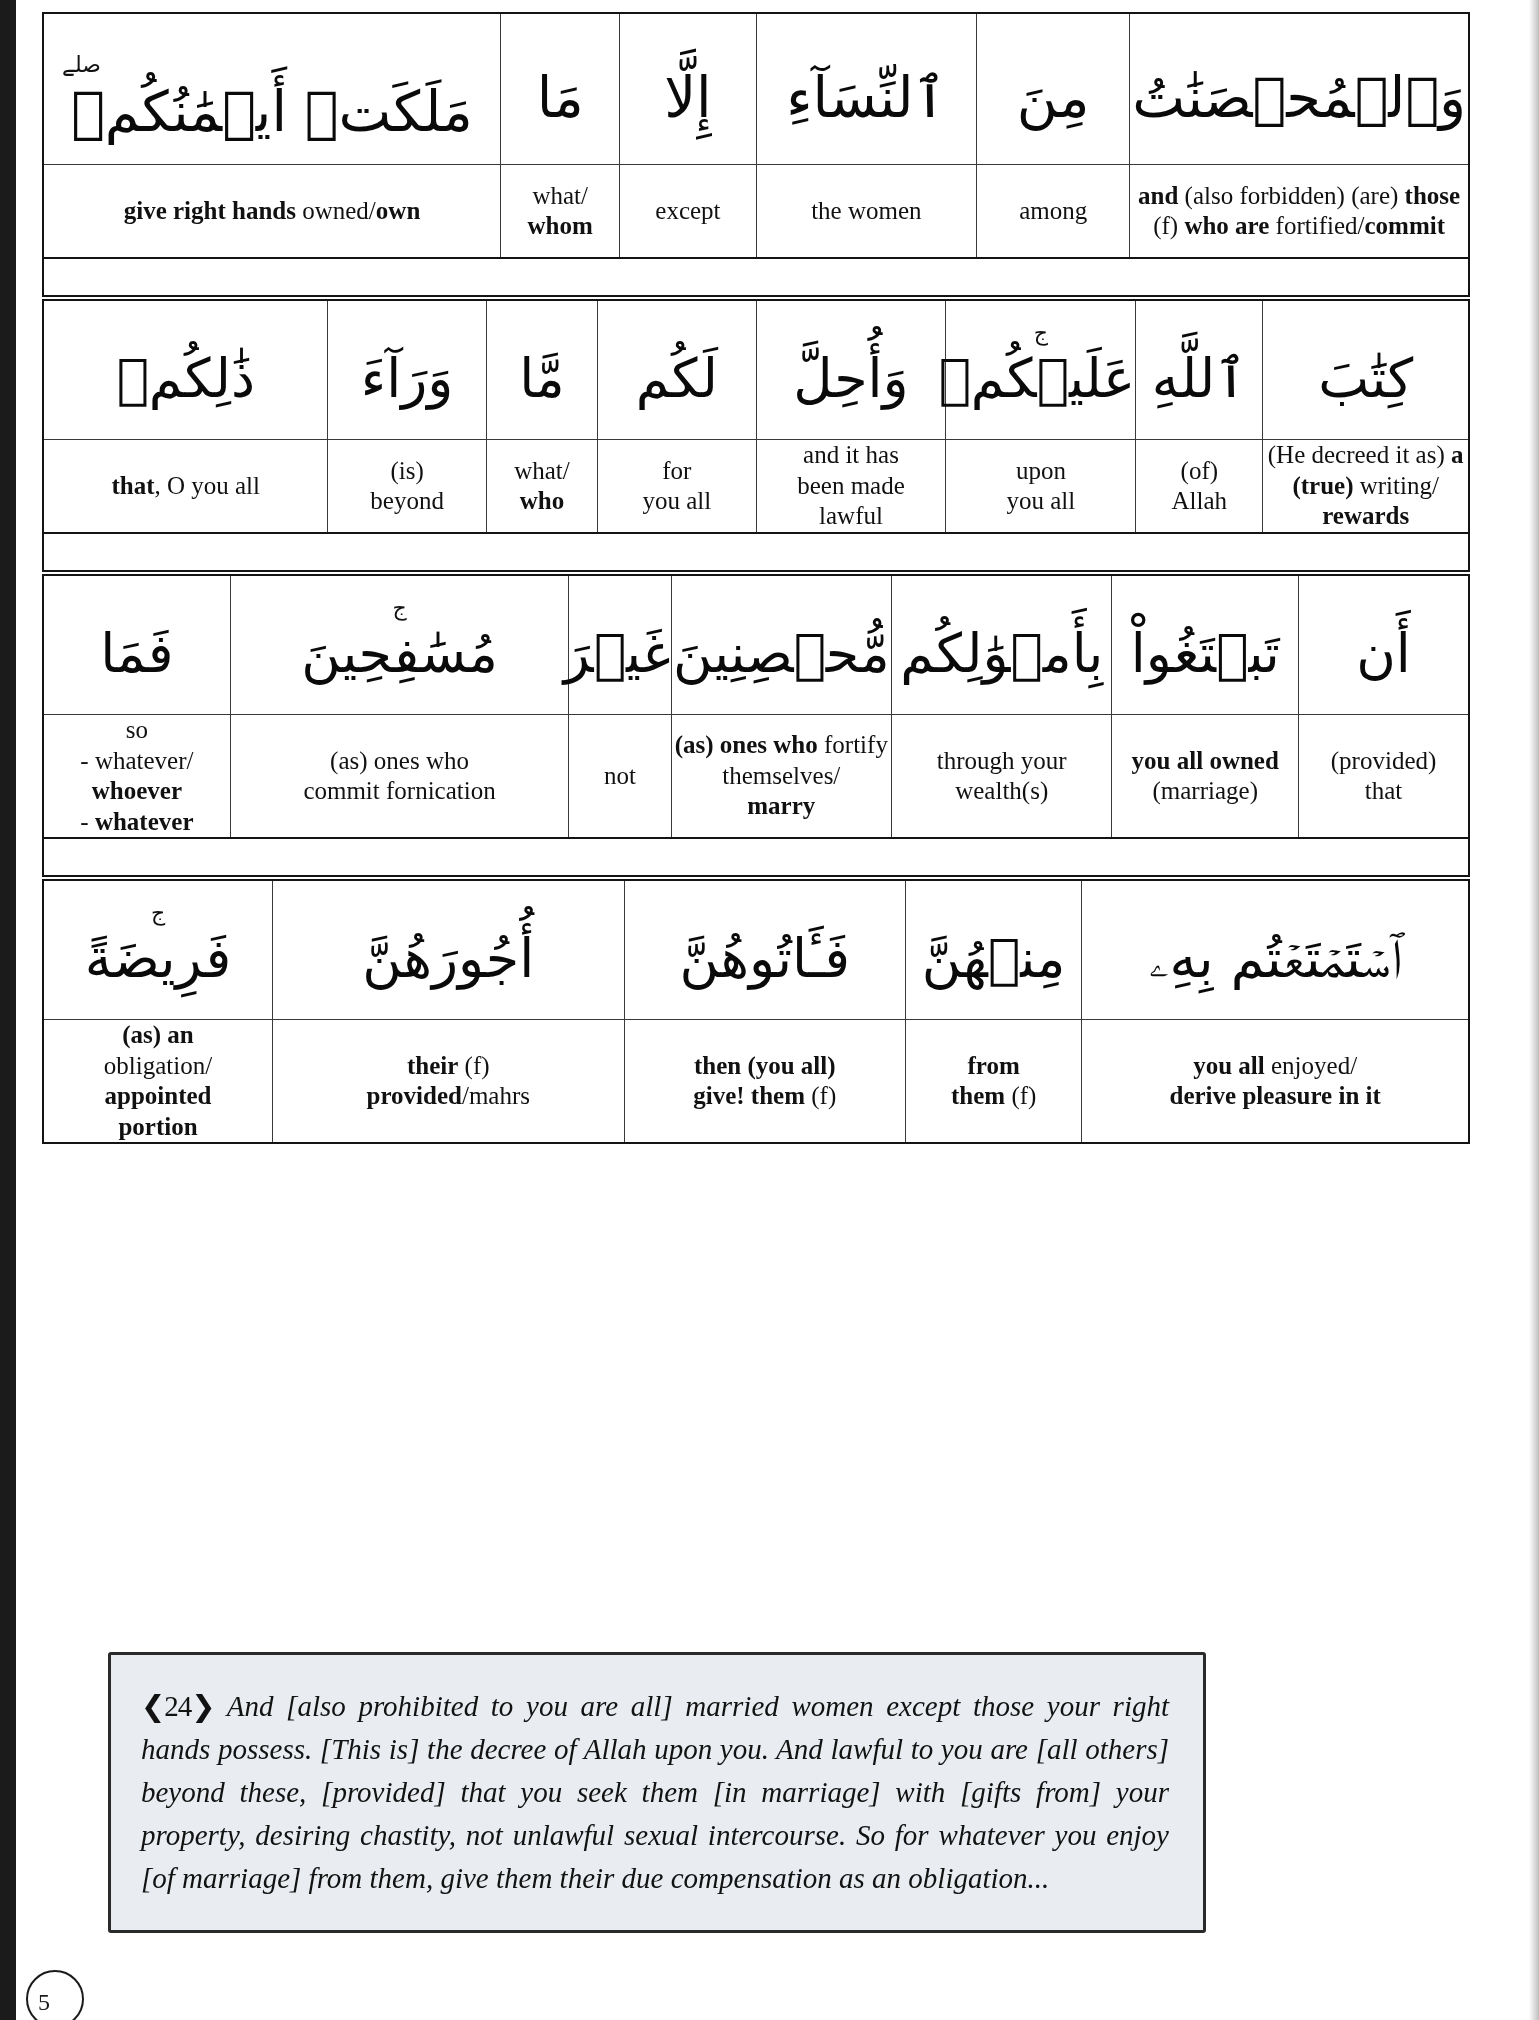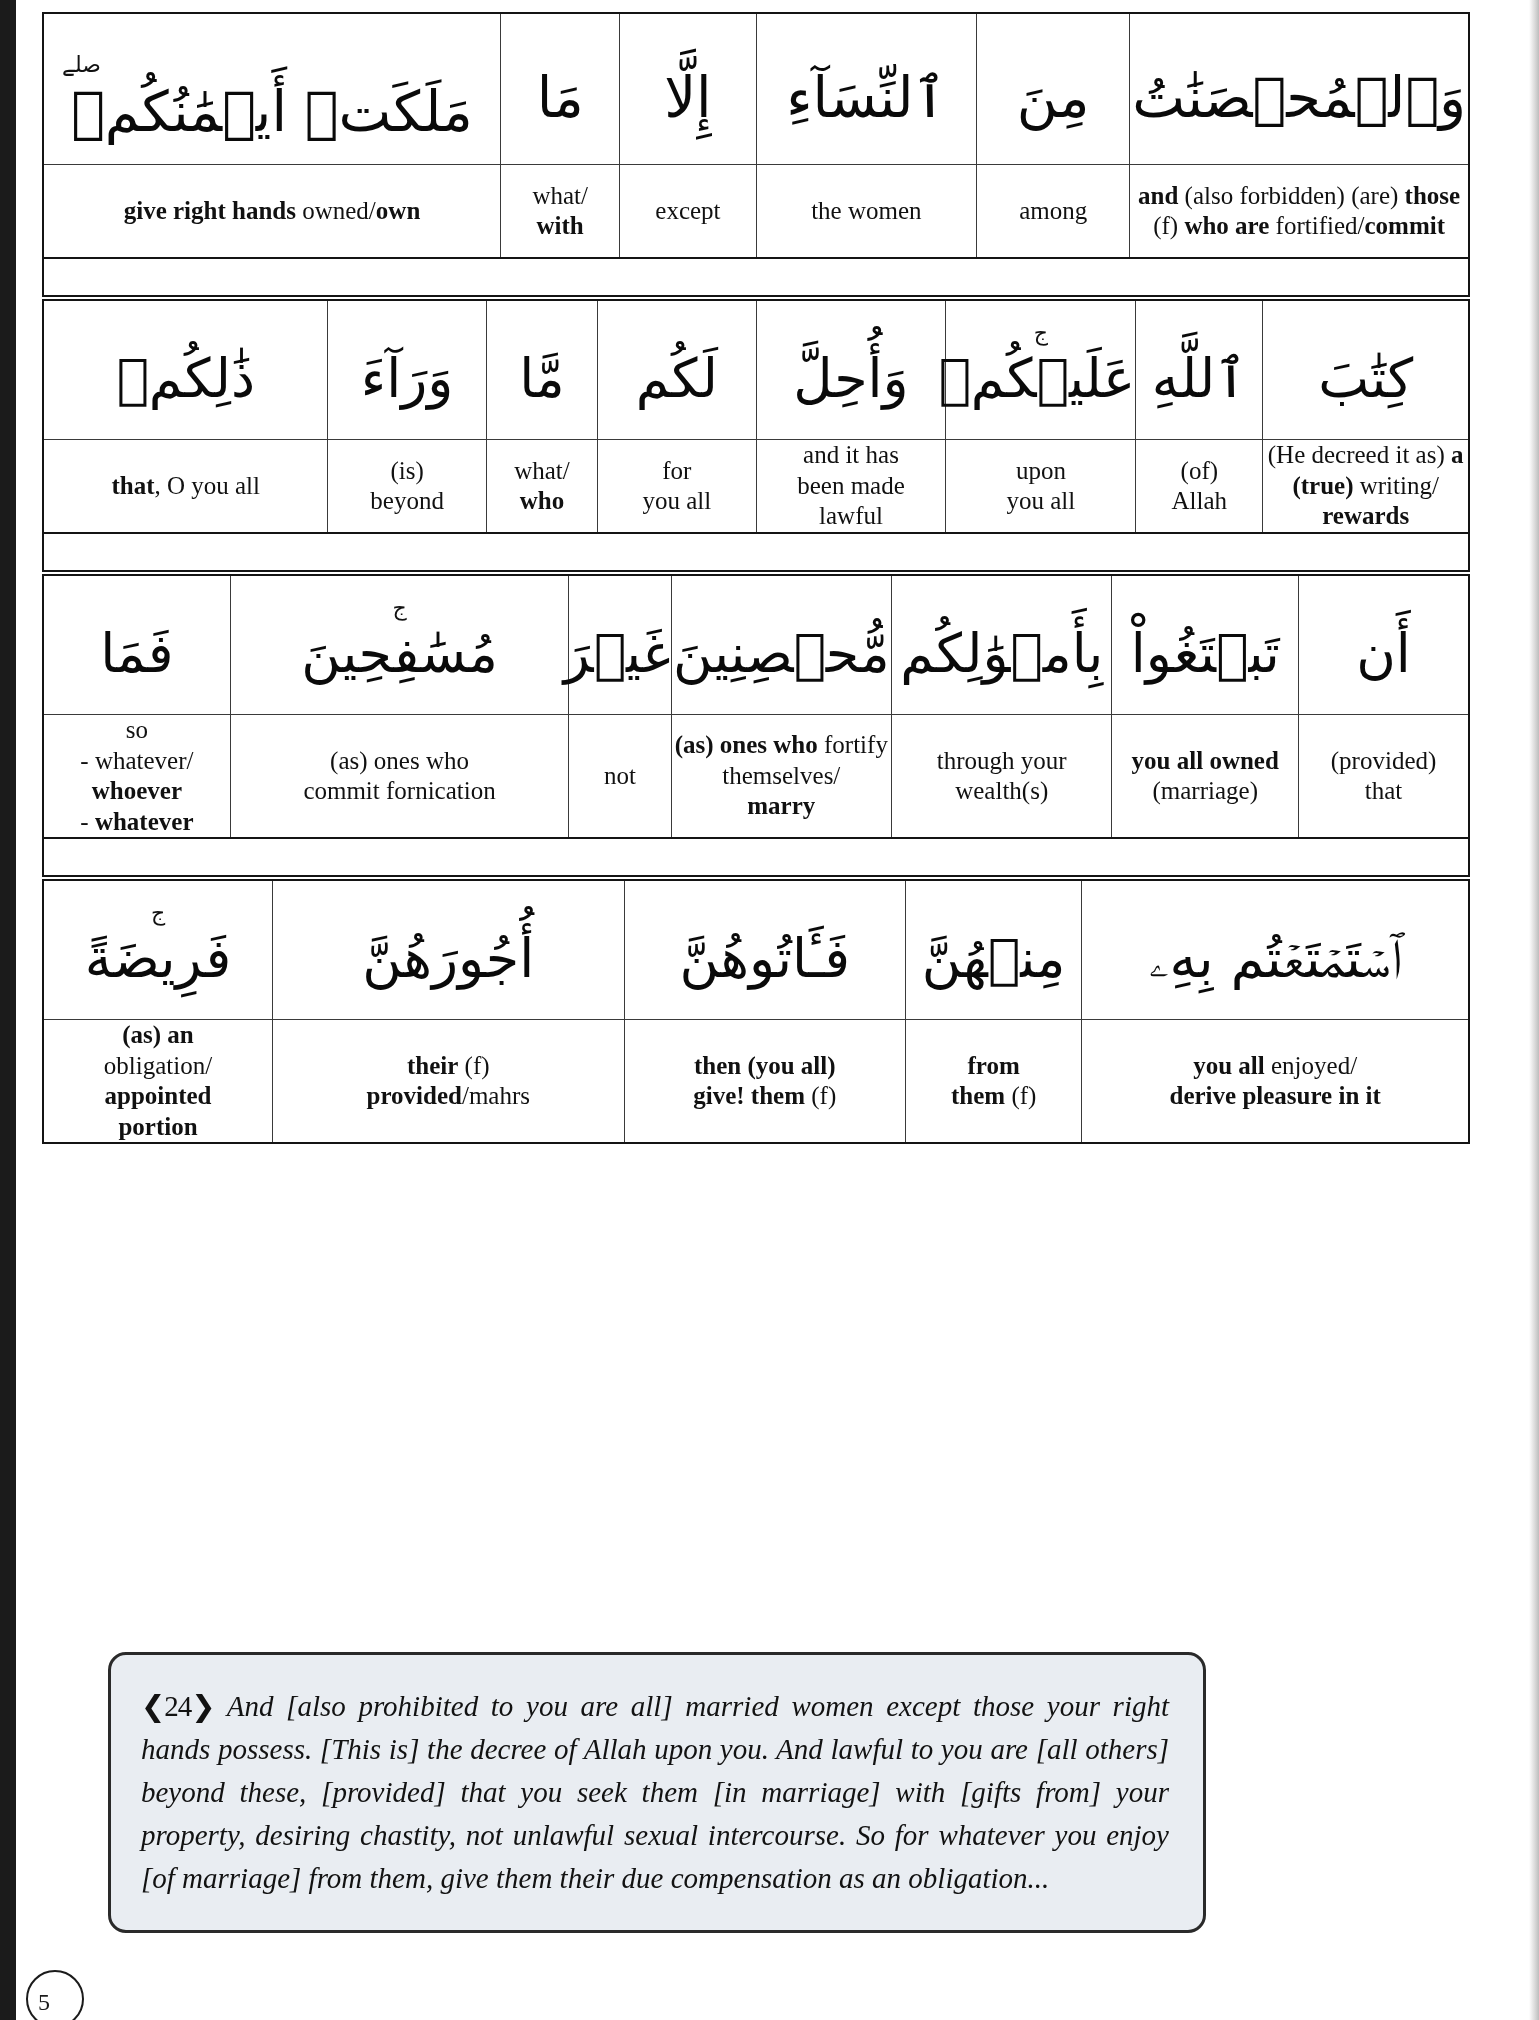--- a/index.html
+++ b/index.html
@@ -111,21 +111,21 @@
 
   
   .trans-wrap {
     position: absolute;
     left: 92px;
     top: 1652px;
     width: 1098px;
   }
   .trans-box {
     border: 3px solid #2a2a2a;
-    border-radius: 18px;
+    border-radius: 3px;
     background: #e9edf2;
     padding: 30px 34px 30px 30px;
     box-sizing: border-box;
     min-height: 250px;
   }
   .trans-text {
     font-family: "Liberation Serif", "DejaVu Serif", serif;
     font-style: italic;
     font-size: 29px;
     line-height: 1.48;
@@ -192,21 +192,21 @@
         <td class="ar" style="width:27%">
           <span class="waqf lf">صلے</span>
           <span>مَلَكَتۡ أَيۡمَٰنُكُمۡ</span>
         </td>
       </tr>
       <tr>
         <td class="en"><b>and</b> (also forbidden) (are) <b>those</b> (f) <b>who are</b> fortified/<b>commit</b></td>
         <td class="en">among</td>
         <td class="en">the women</td>
         <td class="en">except</td>
-        <td class="en">what/<br><b>with</b></td>
+        <td class="en">what/<br><b>whom</b></td>
         <td class="en"><b>give right hands</b> owned/<b>own</b></td>
       </tr>
     </tbody>
       </table>
 
     <div class="gap">
       <div class="gap-box"></div>
     </div>
 
     <table class="wbw t2">

